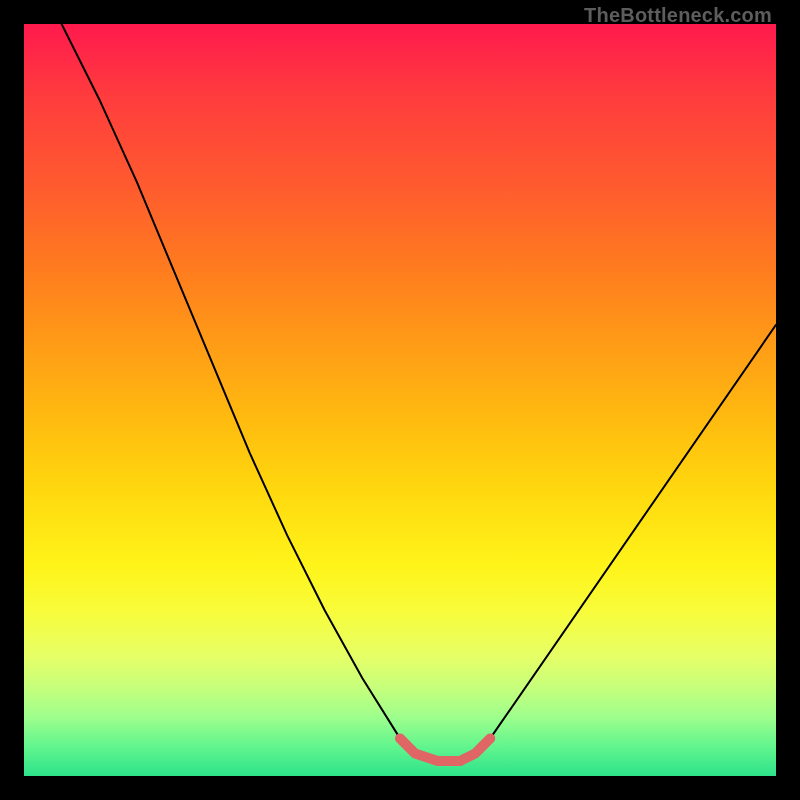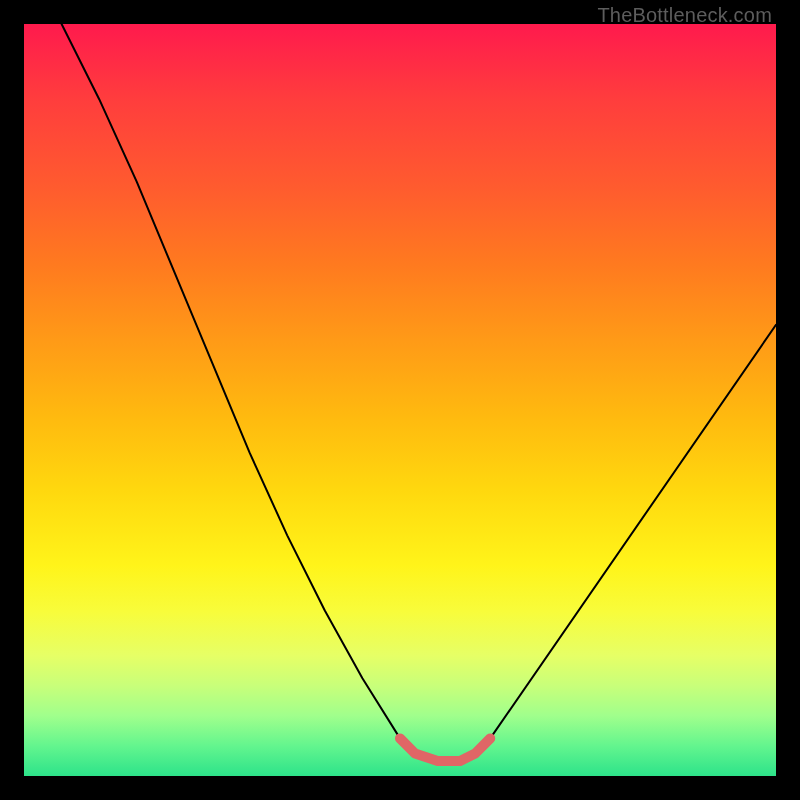--- a/index.html
+++ b/index.html
@@ -40,21 +40,21 @@
       #63f58e 96%,
       #2de38a 100%
     );
   }
   .watermark {
     position: absolute;
     top: 4px;
     right: 28px;
     color: #5d5d5d;
     font-size: 20px;
-    font-weight: 400;
+    font-weight: 700;
     letter-spacing: 0.2px;
     user-select: none;
   }
   svg.curve {
     position: absolute;
     left: 0;
     top: 0;
     width: 752px;
     height: 752px;
   }

